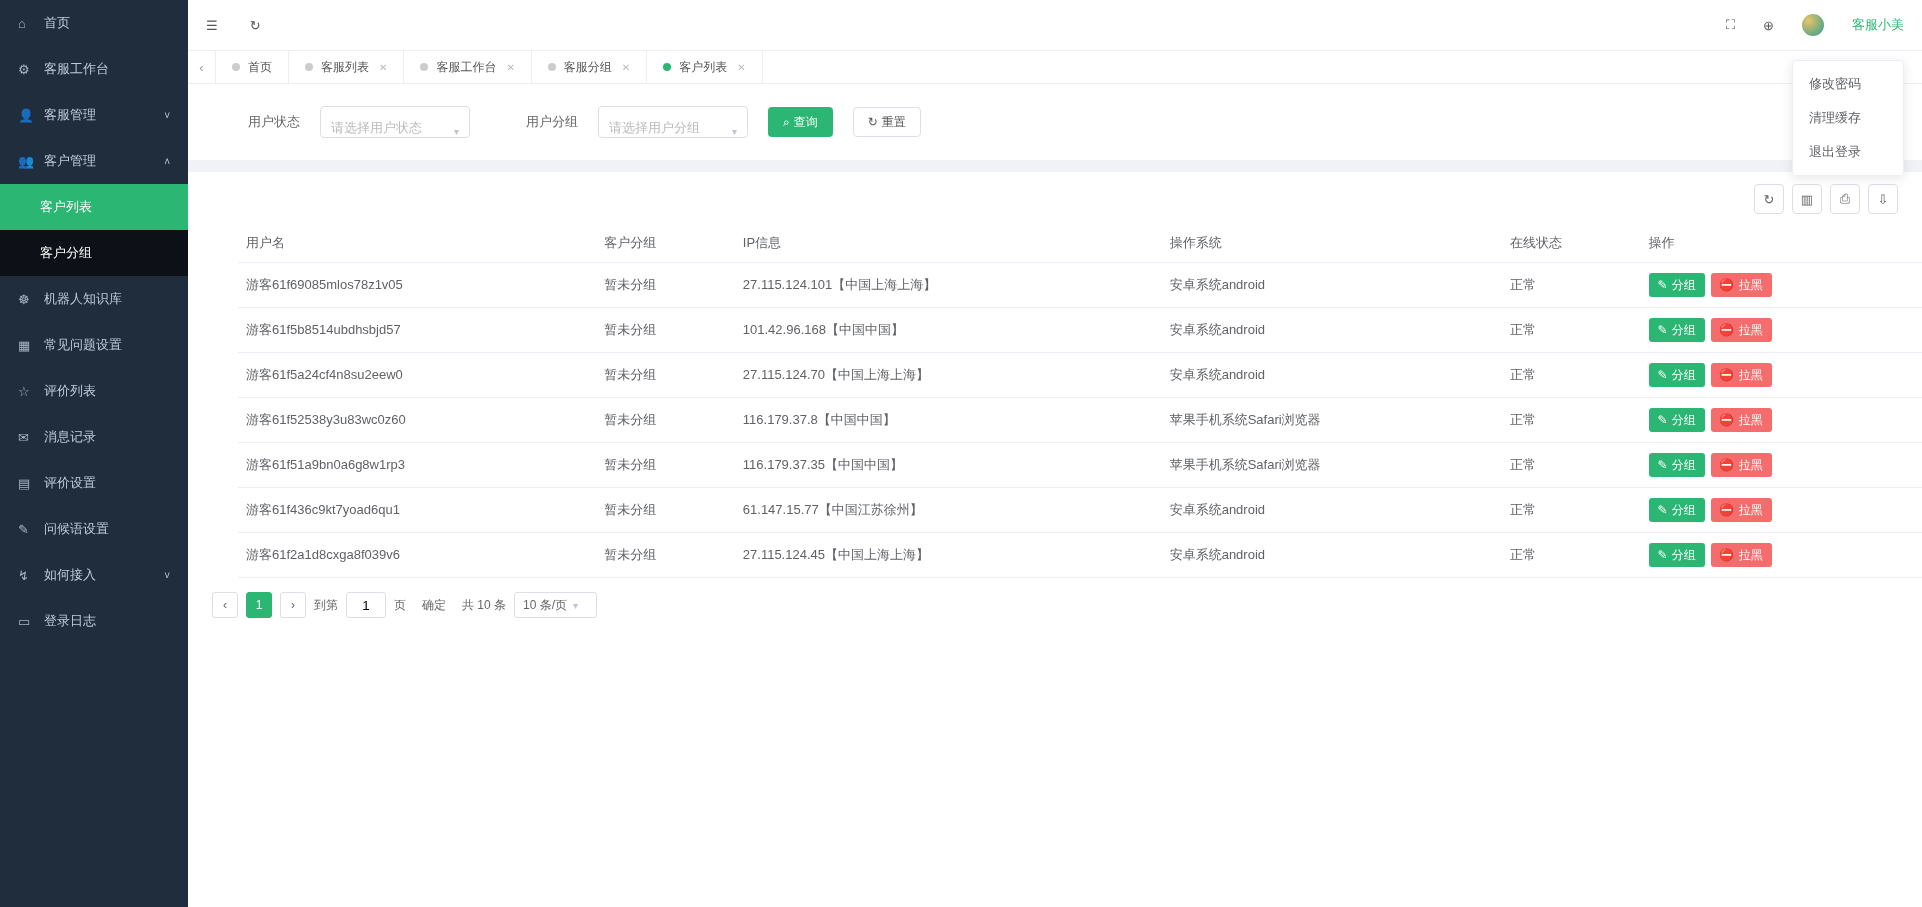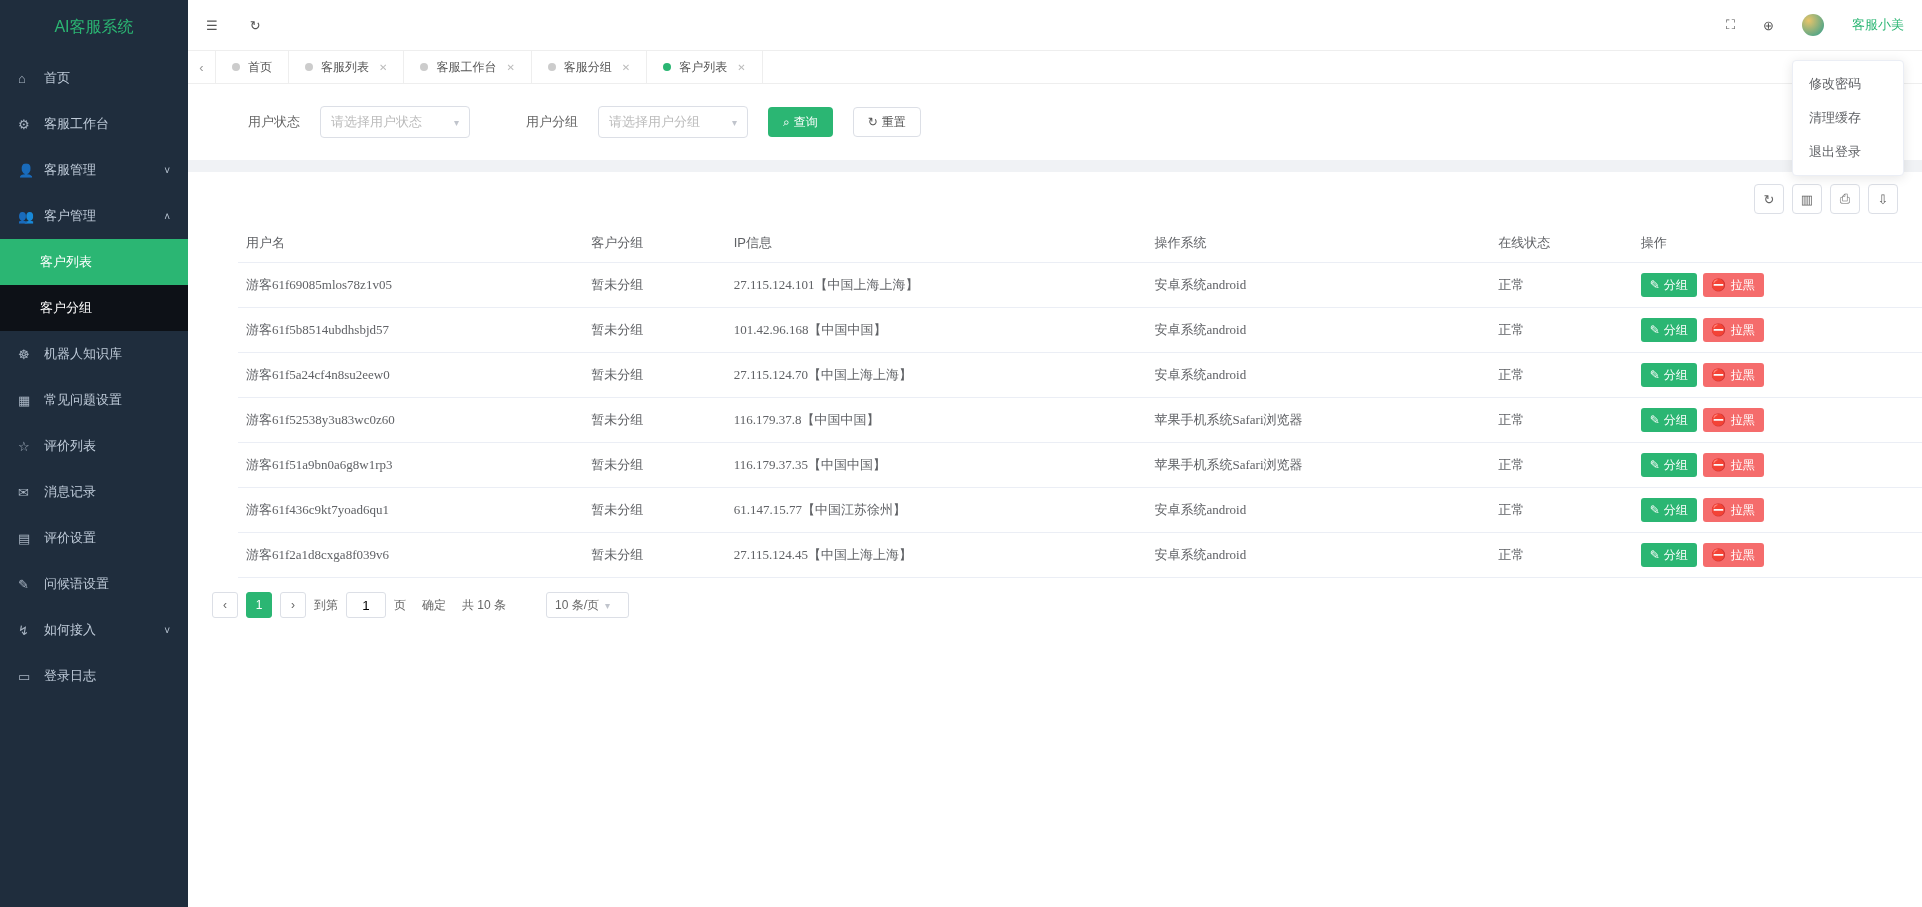--- a/index.html
+++ b/index.html
@@ -29,54 +29,53 @@
 
 .tabs { height: 34px; display: flex; align-items: stretch; border-top: 1px solid #eee; border-bottom: 1px solid #eee; background: #fff; }
 .tabs .tab-nav { width: 28px; display: flex; align-items: center; justify-content: center; color: #999; cursor: pointer; border-right: 1px solid #eee; }
 .tab { display: flex; align-items: center; padding: 0 16px; border-right: 1px solid #eee; color: #555; cursor: pointer; font-size: 12px; }
 .tab .dot { width: 8px; height: 8px; border-radius: 50%; background: #ccc; margin-right: 8px; }
 .tab.active .dot { background: #2bb673; }
 .tab .close { margin-left: 10px; color: #bbb; font-size: 10px; }
 
 .filters { padding: 22px 24px; display: flex; align-items: center; gap: 20px; background: #fff; }
 .filters label { color: #666; font-size: 13px; margin-left: 36px; }
-.select { width: 150px; height: 32px; border: 1px solid #dcdfe6; border-radius: 4px; display: flex; align-items: center; padding: 0 10px; color: #bbb; position: relative; }
+.select { width: 150px; height: 32px; border: 1px solid #dcdfe6; border-radius: 4px; display: flex; align-items: flex-end; padding: 0 10px; color: #bbb; position: relative; }
 .select .caret { margin-left: auto; font-size: 10px; color: #c0c4cc; }
 .btn { height: 30px; padding: 0 14px; border-radius: 4px; display: inline-flex; align-items: center; gap: 4px; cursor: pointer; font-size: 12px; border: 1px solid transparent; }
 .btn-primary { background: #2bb673; color: #fff; }
 .btn-default { background: #fff; border-color: #dcdfe6; color: #555; }
 .btn-sm { height: 24px; padding: 0 8px; font-size: 12px; border-radius: 3px; }
 .btn-green { background: #2bb673; color: #fff; }
 .btn-red { background: #f56c6c; color: #fff; }
 
 .content { padding: 12px 24px 24px; background: #fff; }
 .toolbar-right { display: flex; justify-content: flex-end; gap: 8px; margin-bottom: 10px; }
 .tool-btn { width: 30px; height: 30px; border: 1px solid #dcdfe6; border-radius: 4px; display: flex; align-items: center; justify-content: center; color: #666; cursor: pointer; background: #fff; }
 
 table { width: 100%; border-collapse: collapse; margin-left: 26px; }
 thead th { text-align: left; font-weight: 500; color: #606266; padding: 10px 8px; border-bottom: 1px solid #ebeef5; background: #fff; font-size: 13px; }
-tbody td { padding: 10px 8px; border-bottom: 1px solid #ebeef5; color: #606266; font-size: 13px; font-family: Liberation Serif, serif; }
+tbody td { padding: 10px 8px; border-bottom: 1px solid #ebeef5; color: #606266; font-size: 13px; }
 
 .pager { display: flex; align-items: center; gap: 8px; margin-top: 14px; color: #666; font-size: 12px; }
 .pg-btn { width: 26px; height: 26px; border: 1px solid #dcdfe6; border-radius: 3px; display: flex; align-items: center; justify-content: center; cursor: pointer; background: #fff; }
 .pg-btn.active { background: #2bb673; color: #fff; border-color: #2bb673; }
 .pg-input { width: 40px; height: 26px; border: 1px solid #dcdfe6; border-radius: 3px; text-align: center; }
-.pg-select { height: 26px; border: 1px solid #dcdfe6; border-radius: 3px; padding: 0 18px 0 8px; background: #fff; position: relative; display: inline-flex; align-items: center; margin-left: 32px; }
+.pg-select { height: 26px; border: 1px solid #dcdfe6; border-radius: 3px; padding: 0 18px 0 8px; background: #fff; position: relative; display: inline-flex; align-items: center; }
 
 .dropdown { position: absolute; top: 46px; right: 0; width: 112px; background: #fff; border: 1px solid #ebeef5; border-radius: 4px; box-shadow: 0 2px 12px rgba(0,0,0,.1); padding: 6px 0; }
 .dropdown-item { padding: 8px 16px; cursor: pointer; color: #606266; font-size: 13px; }
 .spacer-gray { height: 12px; background: #f0f2f5; }
 </style>
 </head>
 <body>
 
 <div class="app">
 
   <aside class="sidebar">
-    <div class="logo">AI客服系统</div>
     <nav class="menu" id="menu">
         <div class="menu-item">
           <i class="micon">⌂</i>
           <span>首页</span>
         </div>
         <div class="menu-item">
           <i class="micon">⚙</i>
           <span>客服工作台</span>
         </div>
         <div class="menu-item">

